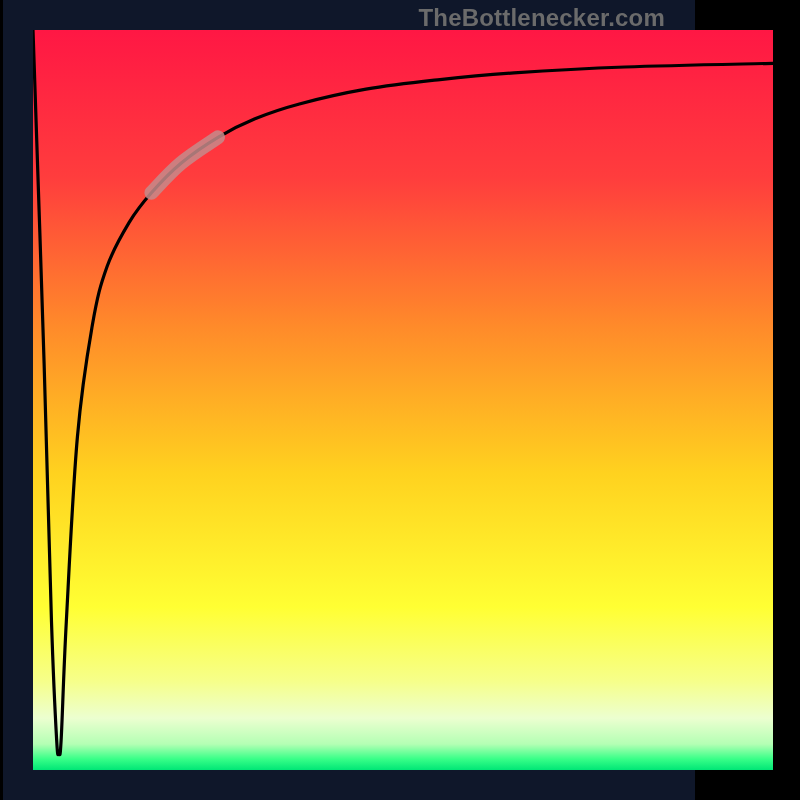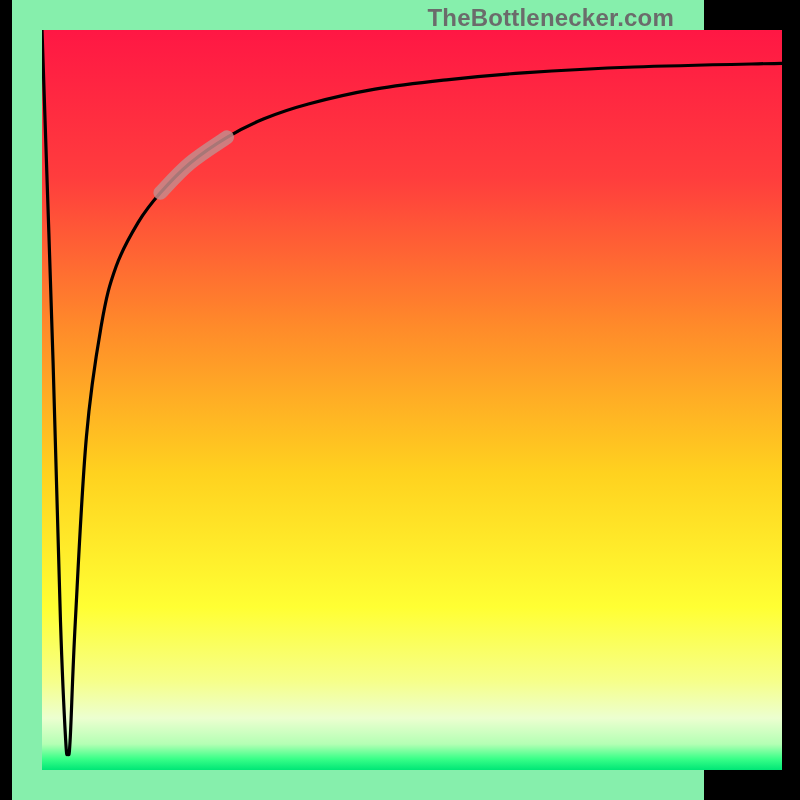--- a/index.html
+++ b/index.html
@@ -6,24 +6,24 @@
     margin: 0;
     padding: 0;
     width: 800px;
     height: 800px;
     background: #000;
     overflow: hidden;
   }
   .frame {
     position: absolute;
     top: 0;
-    left: 12px;
+    left: 3px;
     width: 692px;
     height: 800px;
-    background: #86efac;
+    background: #0f172a;
   }
   .plot {
     position: absolute;
     top: 30px;
     left: 30px;
     width: 740px;
     height: 740px;
   }
   .watermark {
     position: absolute;

